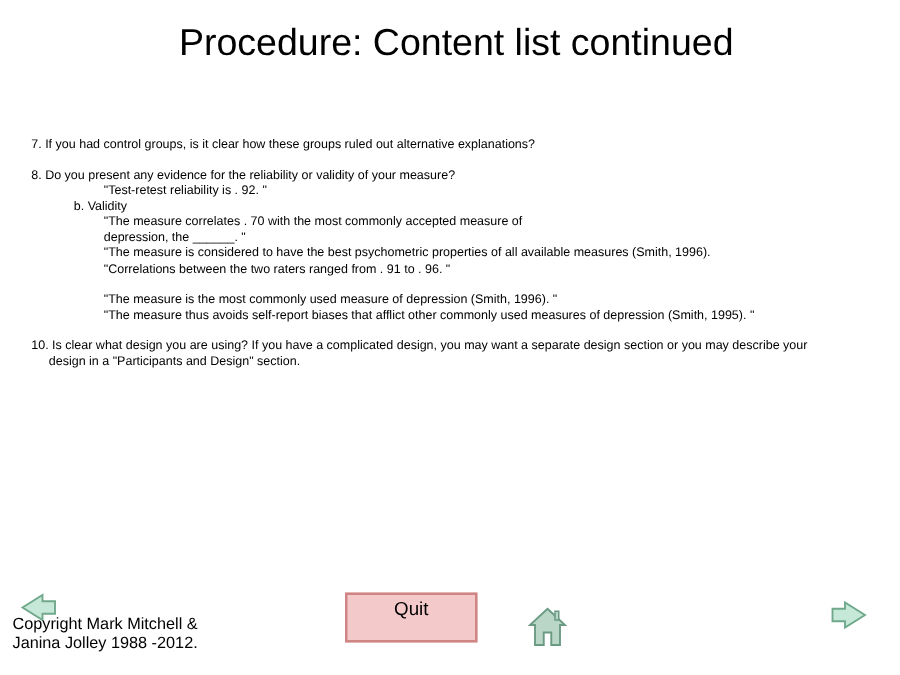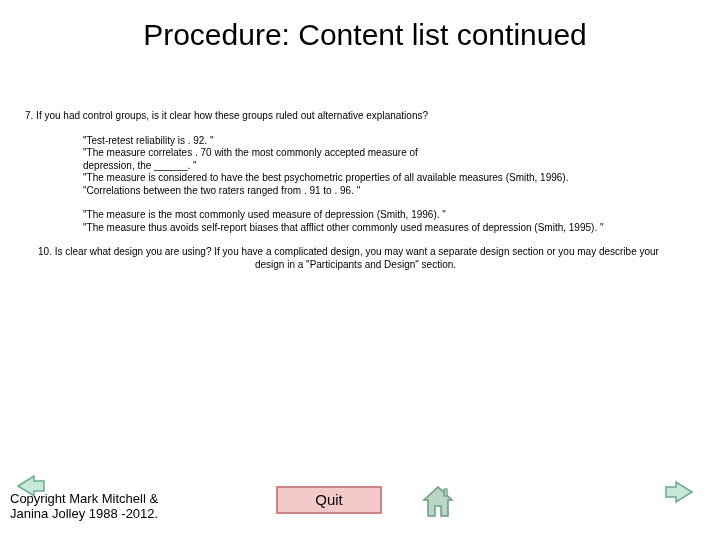--- a/index.html
+++ b/index.html
@@ -55,21 +55,21 @@
     bottom: 36px;
     width: 30px;
     height: 24px;
     cursor: pointer;
   }
   .quit-btn {
     position: absolute;
     left: 276px;
     bottom: 26px;
     width: 106px;
-    height: 28px;
+    height: 40px;
     background: #f4c9c9;
     border: 2px solid #d08585;
     font-size: 15px;
     text-align: center;
     line-height: 24px;
     cursor: pointer;
   }
   .home-btn {
     position: absolute;
     left: 420px;
@@ -82,34 +82,36 @@
 </head>
 <body>
 
 <div class="title">Procedure: Content list continued</div>
 
 <div class="content">
 
   <div class="item">7. If you had control groups,  is it clear how these groups ruled out alternative explanations?</div>
 
   <div class="item">
+    <div>8. Do you present any evidence for the reliability or validity of your measure?</div>
     <div class="indent2">"Test-retest reliability is . 92. "</div>
+    <div class="indent1">b. Validity</div>
     <div class="indent2">"The measure correlates . 70 with the most commonly accepted measure of</div>
     <div class="indent2">depression, the ______. "</div>
     <div class="indent2">"The measure is considered to have the best psychometric properties of all available measures (Smith, 1996).</div>
     <div class="indent2">"Correlations between the two raters ranged from . 91 to . 96. "</div>
   </div>
 
   <div class="item">
     <div class="indent2">"The measure is the most commonly used measure of depression (Smith, 1996). "</div>
     <div class="indent2">"The measure thus avoids self-report biases that afflict other  commonly used measures of depression (Smith, 1995). "</div>
   </div>
 
   <div class="item" style="padding-right:10px;">
-    <div style="text-indent:-14px;padding-left:14px;text-align:center;">10. Is clear what design you are using? If you have a complicated design, you may want a separate design section or you may describe your design in a "Participants and Design" section.</div>
+    <div style="text-indent:-14px;padding-left:14px;">10. Is clear what design you are using? If you have a complicated design, you may want a separate design section or you may describe your design in a "Participants and Design" section.</div>
   </div>
 
 </div>
 
 <div class="footer">
   <div class="arrow-left">
     <svg viewBox="0 0 30 24" width="30" height="24">
       <polygon points="2,12 18,2 18,7 28,7 28,17 18,17 18,22" fill="#c6e8d8" stroke="#6fa88a" stroke-width="1.5"></polygon>
     </svg>
   </div>

